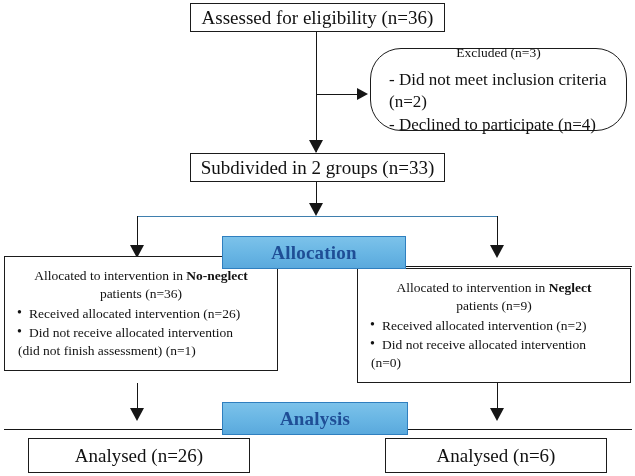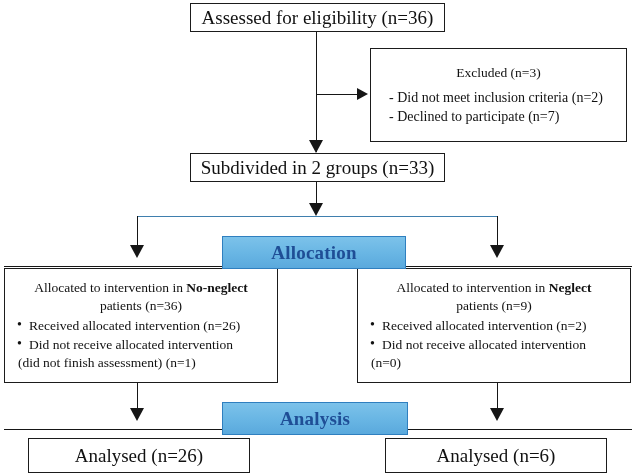--- a/index.html
+++ b/index.html
@@ -85,21 +85,21 @@
     width: 0;
     height: 0;
     border-top: 6px solid transparent;
     border-bottom: 6px solid transparent;
     border-left: 11px solid #161616;
     z-index: 3;
   }
 
   
   .t14 { font-size: 13.5px; line-height: 1.34; }
-  .t13 { font-size: 14px; line-height: 1.33; }
+  .t13 { font-size: 17px; line-height: 1.33; }
   .t15 { font-size: 19px; }
   b { font-weight: bold; }
 
   ul.bullets {
     list-style: none;
     margin: 2px 0 0 0;
     padding: 0 4px 0 6px;
   }
   ul.bullets > li {
     position: relative;
@@ -126,25 +126,25 @@
     <div class="lines">
       <div class="ctr t15">Assessed for eligibility (n=36)</div>
     </div>
   </div>
 
   <div class="vline" style="left:316px; top:32px; height:120px;"></div>
 
   <div class="hline" style="left:316px; top:94px; width:43px;"></div>
   <div class="arrow-right-open" style="left:357px; top:88px;"></div>
 
-  <div class="box" style="left:370px; top:48px; width:257px; height:94px; padding:7px 8px 6px 8px;">
+  <div class="box" style="left:370px; top:48px; width:257px; height:83px; padding:7px 8px 6px 8px;border-radius:31px;">
     <div class="lines">
       <div class="ctr t14" style="margin-bottom:7px;">Excluded (n=3)</div>
       <div class="t13 dashline">- Did not meet inclusion criteria (n=2)</div>
-      <div class="t13 dashline">- Declined to participate (n=7)</div>
+      <div class="t13 dashline">- Declined to participate (n=4)</div>
     </div>
   </div>
 
   <div class="arrow-down" style="left:309px; top:140px;"></div>
 
   <div class="box" style="left:190px; top:153px; width:255px; height:29px;">
     <div class="lines">
       <div class="ctr t15">Subdivided in 2 groups (n=33)</div>
     </div>
   </div>
@@ -157,21 +157,21 @@
   <div class="vline" style="left:497px; top:216px; height:30px;"></div>
   <div class="arrow-down" style="left:130px; top:245px;"></div>
   <div class="arrow-down" style="left:490px; top:245px;"></div>
 
   <div class="hline" style="left:4px; top:266px; width:628px;"></div>
 
   <div class="banner t15" style="left:222px; top:236px; width:184px; height:33px;">
     <span>Allocation</span>
   </div>
 
-  <div class="box" style="left:4px; top:268px; width:274px; height:115px; padding:6px 5px 5px 5px;">
+  <div class="box" style="left:4px; top:256px; width:274px; height:115px; padding:6px 5px 5px 5px;">
     <div class="lines">
       <div class="ctr t14">
         <span>Allocated to intervention in </span><b>No-neglect</b>
       </div>
       <div class="ctr t14">patients (n=36)</div>
       <ul class="bullets t14">
         <li>Received allocated intervention (n=26)</li>
         <li>
           <span>Did not receive allocated intervention</span>
           <span style="display:block; margin-left:-11px;">(did not finish assessment) (n=1)</span>

